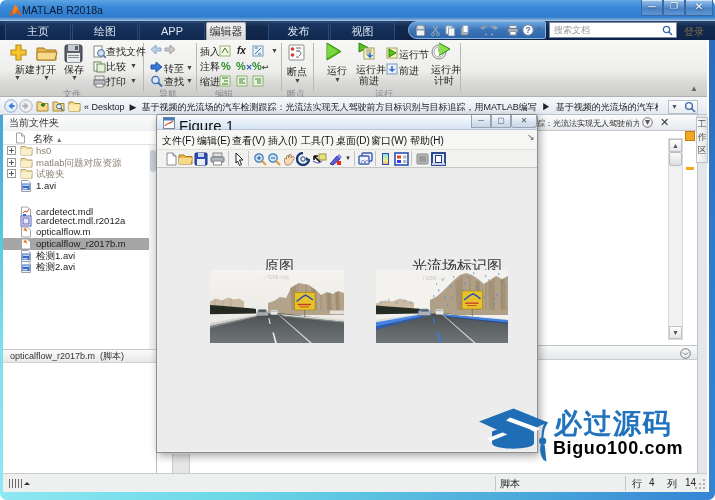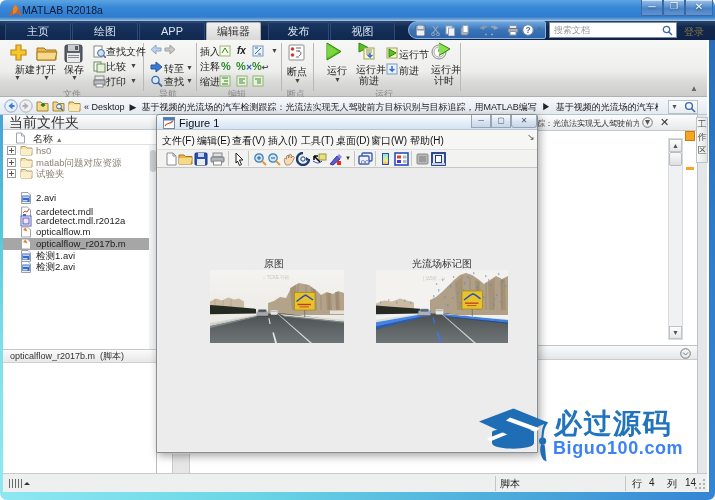--- a/index.html
+++ b/index.html
@@ -31,21 +31,21 @@
 #ribbon { left:0; top:40px; width:707px; height:57px; background:linear-gradient(#f7f7f5,#eeeeec 55%,#dadad8 75%,#cccccb); border-bottom:1px solid #b0b0ae; }
 .rsep { position:absolute; top:3px; width:1px; height:48px; background:#b8b8b6; }
 .rlabel { position:absolute; top:48px; font-size:9px; color:#87878a; }
 .rbtxt { position:absolute; font-size:10px; color:#222; white-space:nowrap; }
 .dda { position:absolute; font-size:7px; color:#444; }
 
 #addrbar { left:0; top:97px; width:707px; height:18px; background:linear-gradient(#f6f8fb,#e4eaf2); border-bottom:1px solid #bcc4d0; }
 #crumb { left:84px; top:101px; font-size:9px; color:#222; width:574px; white-space:nowrap; overflow:hidden; }
 
 #lpanel { left:3px; top:115px; width:154px; height:358px; background:#fff; border-right:1px solid #b8bcc2; }
-#lphead { left:3px; top:115px; width:154px; height:15px; background:linear-gradient(#fcfcfc,#e6e9ec); border-bottom:1px solid #c4c8cc; font-size:14px; color:#333; line-height:15px; padding-left:6px; }
+#lphead { left:3px; top:115px; width:154px; height:28px; background:linear-gradient(#fcfcfc,#e6e9ec); border-bottom:1px solid #c4c8cc; font-size:10px; color:#333; line-height:15px; padding-left:6px; }
 #colhead { left:3px; top:131px; width:154px; height:14px; background:#fff; border-bottom:1px solid #e0e0e0; }
 .frow { position:absolute; left:3px; width:145px; height:12px; font-size:9.5px; color:#222; line-height:12px; }
 .frow .nm { position:absolute; left:33px; top:0; white-space:nowrap; }
 .frow .nm.gy { color:#8a8374; }
 .frow .ex { position:absolute; left:4px; top:1px; }
 .frow .fic { position:absolute; left:17px; top:0px; }
 #detailhead { left:3px; top:349px; width:154px; height:14px; background:linear-gradient(#fafafa,#e8e8e8); border-top:1px solid #c8c8c8; border-bottom:1px solid #d0d0d0; font-size:9px; color:#333; line-height:13px; padding-left:7px; }
 
 #edittabbar { left:157px; top:115px; width:540px; height:16px; background:linear-gradient(#fcfcfc,#e6e9ec); border-bottom:1px solid #c4c8cc; }
 #editarea { left:157px; top:131px; width:540px; height:214px; background:#fff; }
@@ -54,21 +54,21 @@
 #wstrip { left:697px; top:115px; width:10px; height:358px; background:#e4e6e9; border-left:1px solid #c0c4c8; }
 #wstab { left:696px; top:117px; width:12px; height:46px; background:linear-gradient(90deg,#fafafa,#e0e3e6); border:1px solid #bfc3c8; font-size:9px; color:#555; line-height:13px; text-align:center; }
 
 #statusbar { left:3px; top:473px; width:704px; height:19px; background:#eef0f0; border-top:1px solid #c8cacc; font-size:10px; color:#222; }
 
 #figwin { left:156px; top:114px; width:382px; height:339px; background:#eef1f4; border:1px solid #8a8d90; border-radius:3px 3px 0 0; box-shadow:2px 3px 8px rgba(0,0,0,.35); }
 #figtitle { left:0px; top:0px; width:380px; height:15px; background:linear-gradient(#fdfeff,#e9f1fa 40%,#d6e4f4); border-bottom:1px solid #b8c4d2; border-radius:3px 3px 0 0; }
 #figmenu { left:0px; top:15px; width:380px; height:19px; background:#f6f6f4; font-size:11px; color:#111; }
 #figtools { left:0px; top:34px; width:380px; height:19px; background:#f2f2f0; border-top:1px solid #e0e0de; border-bottom:1px solid #c6c6c4; }
 #figcanvas { left:1px; top:53px; width:378px; height:283px; background:#ececec; }
-.imgtitle { position:absolute; font-size:10px; color:#333; font-family:"Liberation Serif",serif; }
+.imgtitle { position:absolute; font-size:15px; color:#333; font-family:"Liberation Serif",serif; }
 
 #wm { left:474px; top:398px; width:230px; height:66px; }
 .fcb { position:absolute; top:0; height:13px; background:linear-gradient(#fafcfe,#dce6f2 50%,#c8d6e8); border:1px solid #98a4b4; border-top:none; }
 .fcb span { position:absolute; width:100%; text-align:center; color:#4a5868; font-size:8px; top:1px; line-height:10px; }
 .fm { position:absolute; top:4px; font-size:10px; color:#111; }
 .fti { position:absolute; top:2px; }
 .ftsep { position:absolute; top:1px; width:1px; height:15px; background:#c4c4c2; }
 </style>
 </head>
 <body>
@@ -92,21 +92,21 @@
       </div>
     <div class="cbtn" style="left:44px;width:28px">
         <span>✕</span>
       </div>
   </div>
 
   <div id="tabrow" class="abs"></div>
   <div class="rtab" style="left:5px;width:66px">主页</div>
   <div class="rtab" style="left:72px;width:66px">绘图</div>
   <div class="rtab" style="left:139px;width:66px">APP</div>
-  <div class="rtab sel" style="left:206px;width:55px">编辑器</div>
+  <div class="rtab sel" style="left:206px;width:40px">编辑器</div>
   <div class="rtab" style="left:268px;width:61px">发布</div>
   <div class="rtab" style="left:330px;width:65px">视图</div>
   <div id="qat" class="abs">
     <svg style="position:absolute;left:6px;top:3px" width="11" height="11" viewBox="0 0 11 11">
         <rect x="0.5" y="0.5" width="10" height="10" rx="1" fill="#8a9ab0" stroke="#5a6a80"></rect>
         <rect x="2.5" y="0.5" width="6" height="3.5" fill="#d8e0ea"></rect>
         <rect x="2" y="5.5" width="7" height="5" fill="#eef2f6"></rect>
       </svg>
     <svg style="position:absolute;left:21px;top:3px" width="11" height="11" viewBox="0 0 11 11">
         <path d="M3 1 L8 8 M8 1 L3 8" stroke="#9aa6b6" stroke-width="1.2"></path>
@@ -148,21 +148,21 @@
 
   <div id="ribbon" class="abs">
       <div id="ribbonin" style="position:relative;width:100%;height:100%">
     <div class="rsep" style="left:143px"></div>
     <div class="rsep" style="left:196px"></div>
     <div class="rsep" style="left:281px"></div>
     <div class="rsep" style="left:313px"></div>
     <div class="rsep" style="left:460px"></div>
     <div class="rlabel" style="left:63px">文件</div>
     <div class="rlabel" style="left:159px">导航</div>
-    <div class="rlabel" style="left:228px">编辑</div>
+    <div class="rlabel" style="left:215px">编辑</div>
     <div class="rlabel" style="left:287px">断点</div>
     <div class="rlabel" style="left:375px">运行</div>
 <svg class="abs" style="left:8px;top:3px" width="22" height="20" viewBox="0 0 22 20">
           <path d="M8 2 h5 v5 h5 v5 h-5 v5 h-5 v-5 H3 V7 h5 Z" fill="#f5c52c" stroke="#c08a18" stroke-width="1.2"></path>
         </svg>
 <div class="rbtxt" style="left:15px;top:23px">新建</div>
         <div class="dda" style="left:14px;top:34px">▼</div>
 <svg class="abs" style="left:36px;top:5px" width="22" height="17" viewBox="0 0 22 17">
           <path d="M1 3 h7 l2 2 h10 v10 H1 Z" fill="#e8b64c" stroke="#a87820" stroke-width="1"></path>
           <path d="M1 7 h20 l-2 8 H1 Z" fill="#f7d98c" stroke="#a87820" stroke-width="1"></path>
@@ -342,28 +342,28 @@
       <svg class="ex" width="9" height="9" viewBox="0 0 9 9">
         <rect x="0.5" y="0.5" width="8" height="8" fill="#fff" stroke="#9a9a9a"></rect>
         <path d="M2 4.5 h5 M4.5 2 v5" stroke="#555"></path>
       </svg>
       <svg class="fic" width="13" height="11" viewBox="0 0 13 11">
         <path d="M1 1.5 h4.5 l1.5 1.5 H12 V10 H1 Z" fill="#f2e3ae" stroke="#b8a060"></path>
         <path d="M1 4 h11 L11 10 H1 Z" fill="#f9efcc"></path>
       </svg>
       <span class="nm gy">matlab问题对应资源</span>
     </div>
-  <div class="frow" style="top:192px">
+  <div class="frow" style="top:180px">
       <svg class="fic" width="12" height="12" viewBox="0 0 12 12">
         <path d="M1.5 0.5 h6.5 l2.5 2.5 v8.5 h-9 Z" fill="#fff" stroke="#9aa0a8"></path>
         <rect x="2.3" y="3.5" width="7.4" height="6.6" fill="#3a6ac8"></rect>
         <rect x="3" y="4.4" width="6" height="1.6" fill="#b9d2f4"></rect>
         <rect x="3" y="8.2" width="4.5" height="1.2" fill="#e8f0fc"></rect>
       </svg>
-      <span class="nm">2.avi</span>
+      <span class="nm">1.avi</span>
     </div>
   <div class="frow" style="top:206px">
       <svg class="fic" width="12" height="12" viewBox="0 0 12 12">
         <path d="M1.5 1 h6 l3 3 v7 h-9 Z" fill="#fff" stroke="#a0a4aa"></path>
         <path d="M3 7 l2-2 2 1 2-3" stroke="#d84a1a" fill="none"></path>
         <rect x="3" y="8" width="3" height="2" fill="#3a6ac8"></rect>
       </svg>
       <span class="nm">cardetect.mdl</span>
     </div>
   <div class="frow" style="top:215px">
@@ -466,21 +466,21 @@
       </svg>
   </div>
 
   <div id="figwin" class="abs">
     <div id="figtitle" class="abs"></div>
     <svg class="abs" style="left:6px;top:2px" width="12" height="12" viewBox="0 0 12 12">
         <rect x="0.5" y="0.5" width="11" height="11" fill="#fff" stroke="#7a8a9a"></rect>
         <rect x="0.5" y="0.5" width="11" height="3" fill="#4a7ab8"></rect>
         <path d="M2 9 C4 5 6 8 10 4" stroke="#d04a2a" fill="none" stroke-width="1.2"></path>
       </svg>
-    <span class="abs" style="left:22px;top:2px;font-size:11px;color:#111">Figure 1</span>
+    <span class="abs" style="left:22px;top:2px;font-size:15px;color:#111">Figure 1</span>
     <div class="fcb" style="left:314px;width:20px">
         <span>─</span>
       </div>
     <div class="fcb" style="left:334px;width:20px">
         <span style="font-size:8px">▢</span>
       </div>
     <div class="fcb" style="left:354px;width:26px;border-radius:0 0 3px 3px">
         <span>✕</span>
       </div>
     <div id="figmenu" class="abs">
@@ -724,15 +724,15 @@
     <svg class="abs" style="left:0px;top:0px" width="80" height="70" viewBox="0 0 80 70">
       <path d="M18 34 C18 29.5 60 29.5 60 34 L60 45 C60 52.5 18 52.5 18 45 Z" fill="#1f6db5"></path>
       <path d="M13 40.5 L41 29.5 L44 32 L16 43.5 Z" fill="#fff"></path>
       <path d="M39.5 10.5 L74 24.5 L38.5 39 L5 23.5 Z" fill="#1f6db5"></path>
       <path d="M36 19.5 L66 30.5 L62 33.5 L32 22.5 Z" fill="#fff"></path>
       <path d="M74 24.5 C72 27.5 70.5 30 70 34 L69.3 40 L67.3 40 L68 33 C68.3 29 70 26 71.5 23.5 Z" fill="#1f6db5"></path>
       <circle cx="68.6" cy="43" r="3.6" fill="#1f6db5"></circle>
       <path d="M67 46 C65.5 51 66 57 69.5 62 L72.5 63.5 C71.5 58 71.5 51 70.5 46.5 Z" fill="#1f6db5"></path>
     </svg>
     <div class="abs" style="left:80px;top:7px;font-size:28px;font-weight:bold;color:#2173bd;letter-spacing:1.5px">必过源码</div>
-    <div class="abs" style="left:79px;top:40px;font-size:18px;font-weight:bold;color:#3b82f6;letter-spacing:0.6px">Biguo100.com</div>
+    <div class="abs" style="left:79px;top:40px;font-size:18px;font-weight:bold;color:#000000;letter-spacing:0.6px">Biguo100.com</div>
   </div>
 </div>
 
 </body></html>

